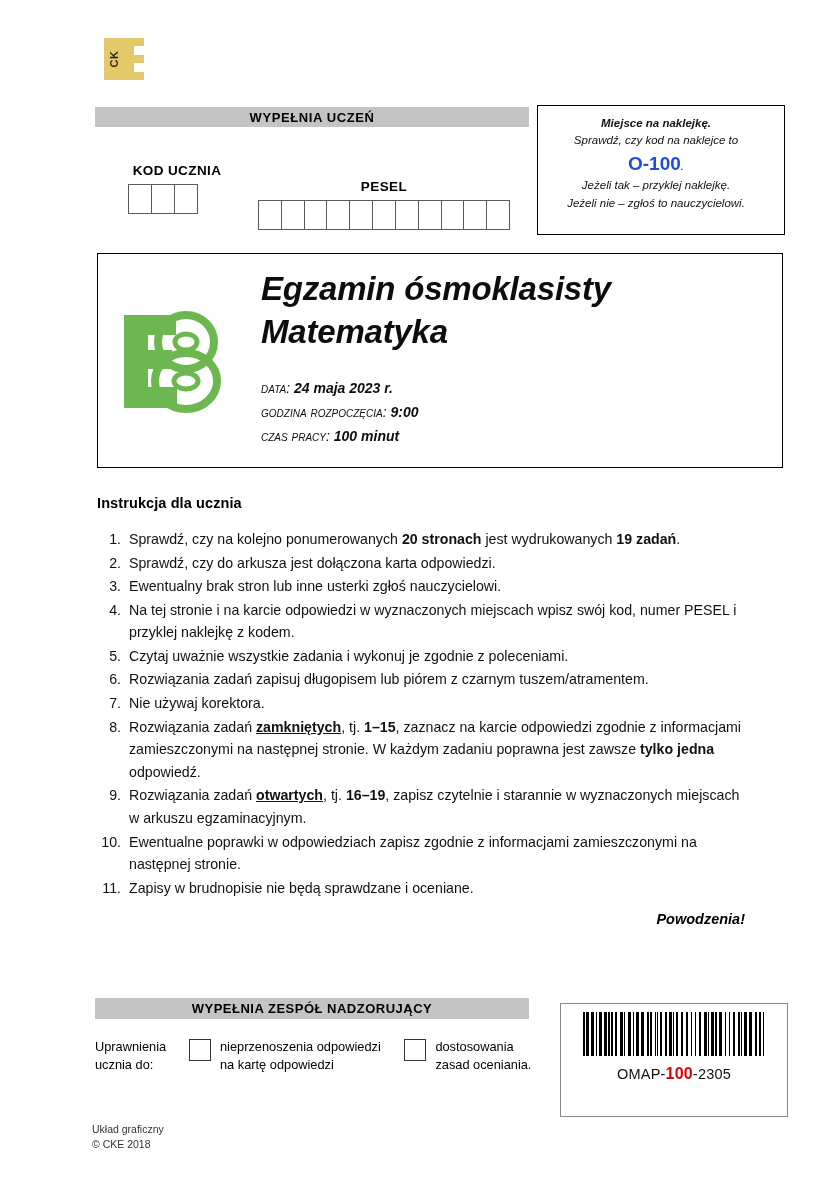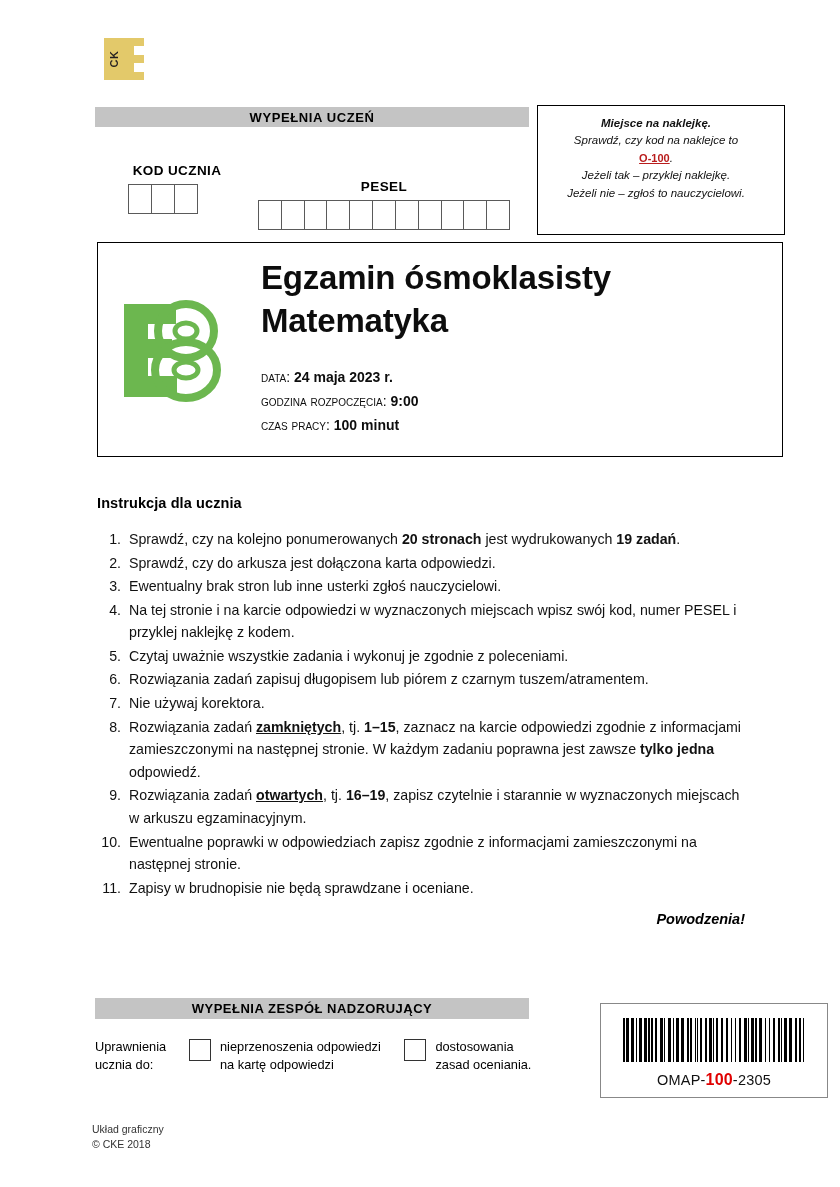--- a/index.html
+++ b/index.html
@@ -121,35 +121,35 @@
     text-align: center;
   }
   .sticker-box .ln {
     font-size: 11.5px;
     font-style: italic;
     line-height: 1.52;
     color: #111;
   }
   .sticker-box .ln.b { font-weight: bold; }
   .sticker-code {
-    font-size: 11px;
+    font-size: 19px;
     font-weight: bold;
     font-style: normal;
-    color: #b91c1c;
+    color: #1d4ed8;
     line-height: 1.45;
-    text-decoration: underline;
   }
 
   
   .title-box {
     position: absolute;
-    left: 97px; top: 242px;
+    left: 97px; top: 253px;
     width: 686px; height: 215px;
     border: 1.5px solid #000;
     background: #fff;
+    font-style: italic;
   }
   .e8-logo {
     position: absolute;
     left: 22px; top: 55px;
     width: 110px; height: 105px;
   }
   .title-main {
     position: absolute;
     left: 163px; top: 14px;
     width: 505px;
@@ -261,25 +261,24 @@
   .sup-opt .txt {
     font-size: 12.8px;
     line-height: 1.42;
     margin-left: 9px;
   }
   #sup-opt-1 { margin-right: 22px; }
 
   .barcode-box {
     position: absolute;
     left: 560px; top: 1003px;
-    width: 228px; height: 95px;
+    width: 228px; height: 114px;
     border: 1px solid #888;
     background: #fff;
-    padding-top: 14px;
-    margin-left: 40px;
+    padding-top: 8px;
   }
   .barcode {
     height: 44px;
     margin: 0 22px;
     display: flex;
     align-items: stretch;
   }
   .barcode i {
     display: block;
     background: #000;

